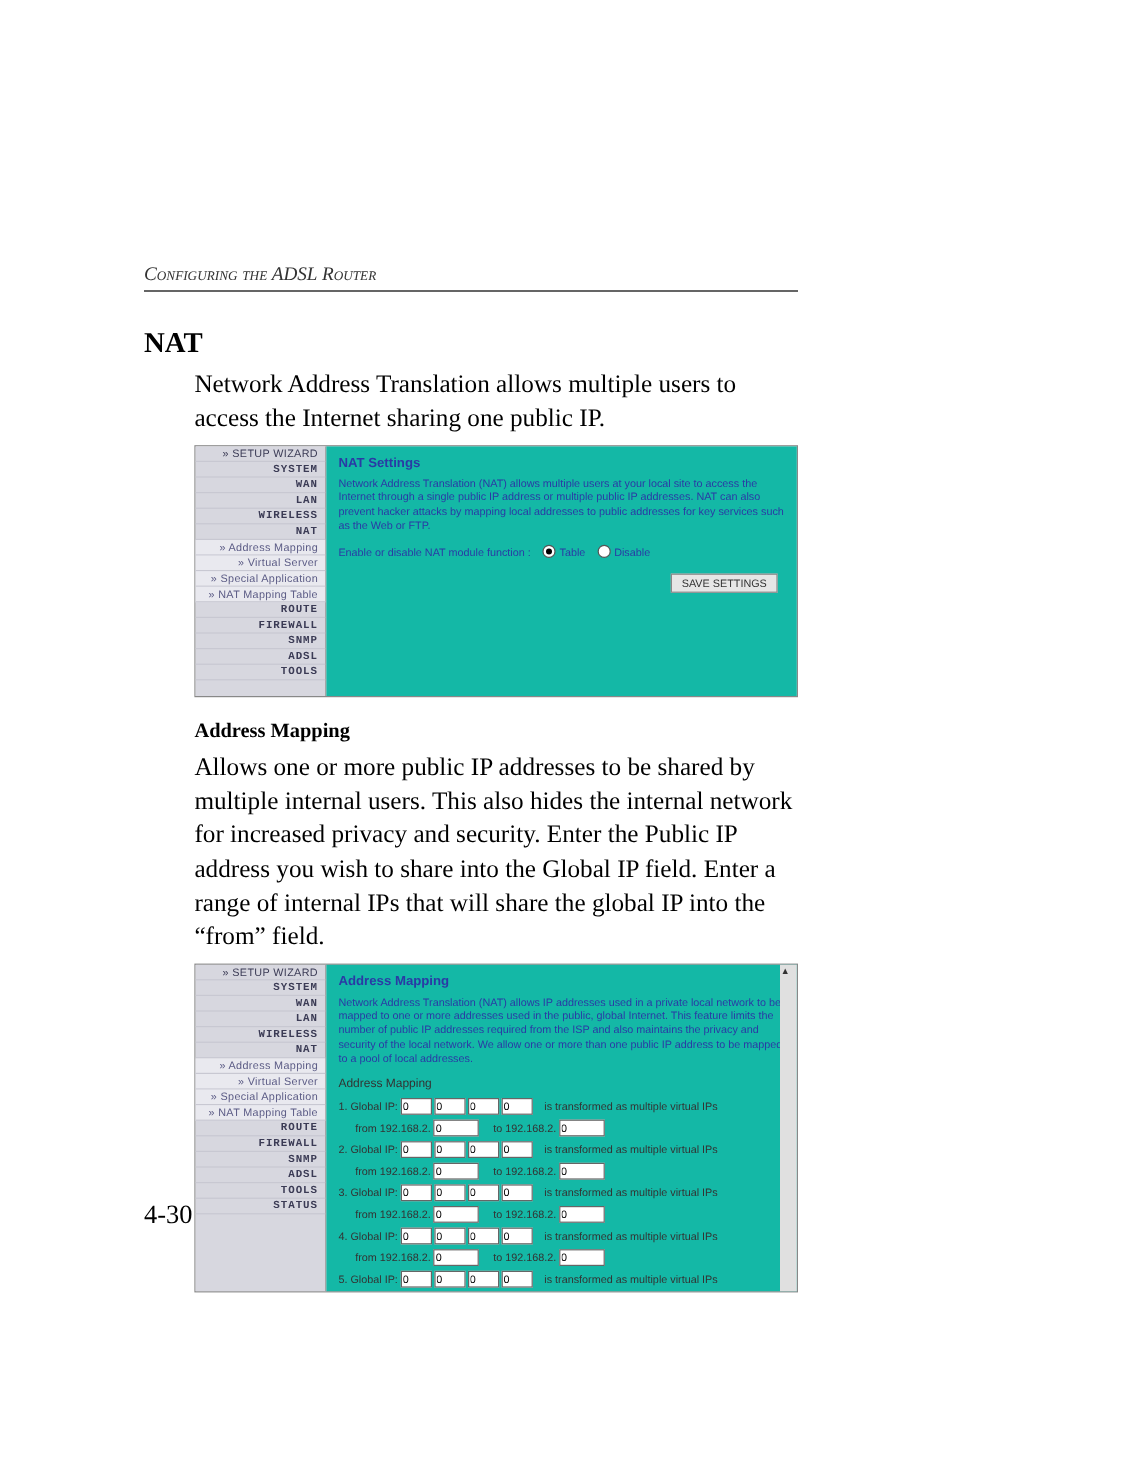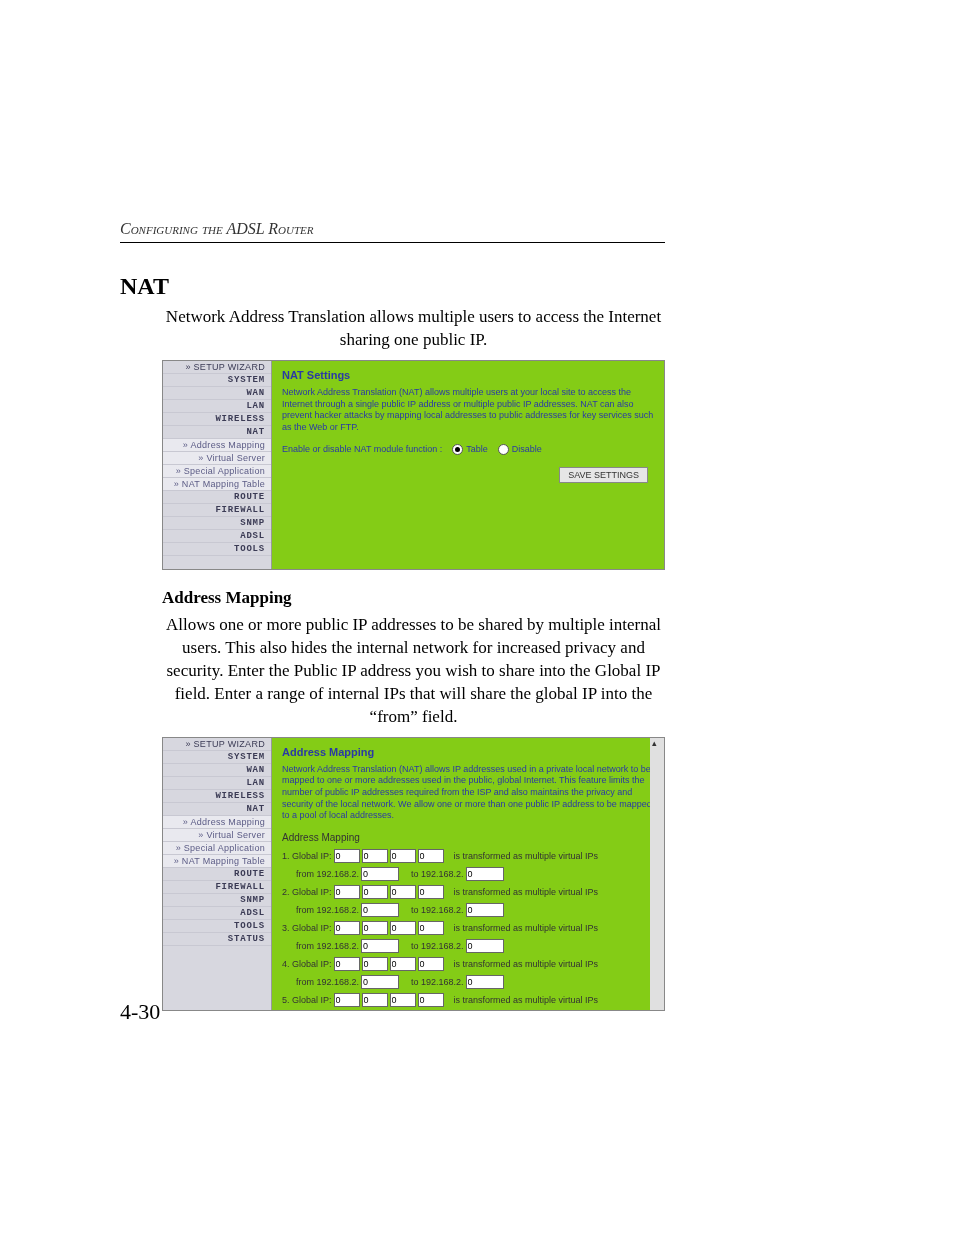--- a/index.html
+++ b/index.html
@@ -31,24 +31,23 @@
   }
   .h1 {
     font-size: 24px;
     font-weight: bold;
     margin: 10px 0 6px 0;
   }
   .indent-block {
     margin-left: 42px;
   }
   .body-text {
-    font-size: 17px;
+    font-size: 21px;
     line-height: 1.35;
     margin: 0 0 8px 0;
-    text-align: center;
   }
   .h2 {
     font-size: 17px;
     font-weight: bold;
     margin: 18px 0 6px 0;
   }
   .page-number {
     position: absolute;
     left: 120px;
     bottom: 210px;
@@ -88,21 +87,21 @@
     font-size: 9px;
     letter-spacing: 0.8px;
   }
   .sidebar .nav-item.sub {
     background: #e9e9ef;
     color: #5b5b85;
     font-size: 9px;
   }
   .main-pane {
     flex: 1;
-    background: #84cc16;
+    background: #14b8a6;
     padding: 6px 10px;
     position: relative;
   }
   .pane-title {
     color: #2a3aa5;
     font-weight: bold;
     font-size: 11px;
     margin: 2px 0 6px 0;
   }
   .pane-desc {

